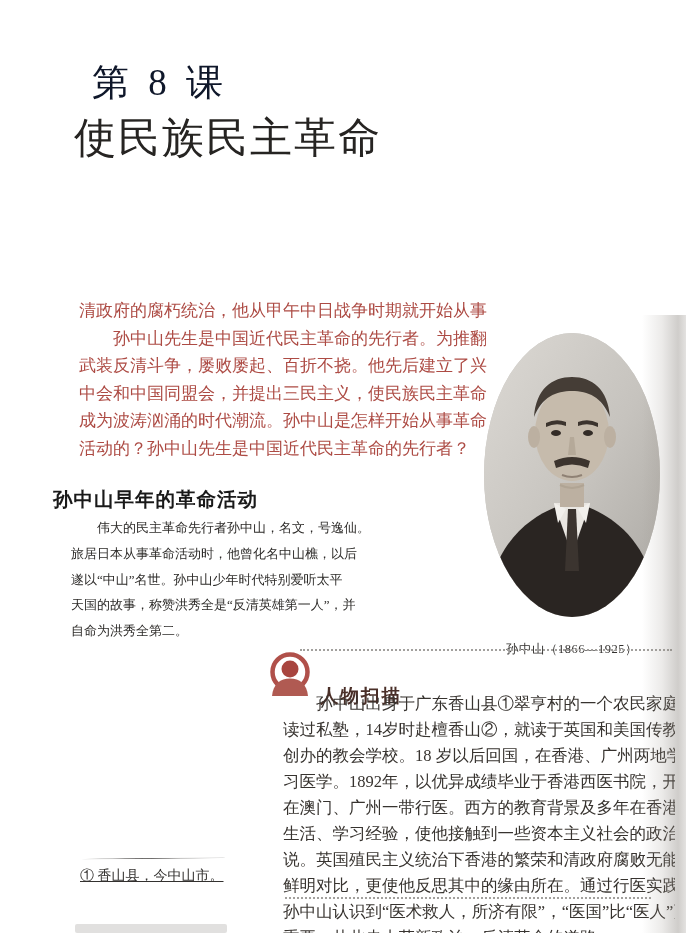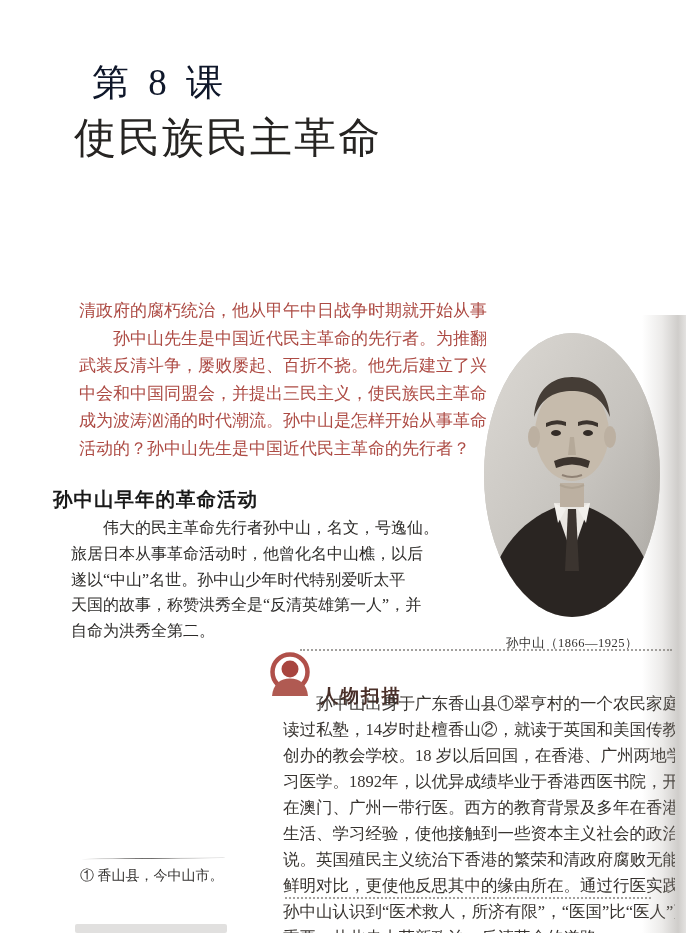--- a/index.html
+++ b/index.html
@@ -31,32 +31,32 @@
 
   
   .section-heading{
     position:absolute;left:53px;top:486px;
     font-family:"Liberation Sans","DejaVu Sans",sans-serif;
     font-size:19.5px;font-weight:bold;color:#191919;letter-spacing:1px;
     white-space:nowrap;
   }
   .body-text{
     position:absolute;left:71px;top:515px;width:404px;
-    font-size:16px;line-height:25.8px;color:#2d2b29;
+    font-size:13px;line-height:25.8px;color:#2d2b29;
   }
   .body-text .line{white-space:nowrap;}
 
   
   .photo-figure{position:absolute;left:484px;top:333px;width:176px;}
   .photo-oval{
     width:176px;height:284px;border-radius:50%;overflow:hidden;display:block;
     background:#c9c6c1;
   }
   .photo-caption{
-    margin-top:18px;text-align:center;font-size:12.5px;color:#33312f;
+    margin-top:24px;text-align:center;font-size:12.5px;color:#33312f;
     white-space:nowrap;letter-spacing:0.5px;
   }
 
   
   .scan-box{position:absolute;left:266px;top:646px;width:410px;}
   .dotted-top{
     position:absolute;left:34px;top:3px;width:372px;height:0;
     border-top:2px dotted #a2a09d;
   }
   .dotted-bottom{
@@ -81,21 +81,21 @@
   
   .footnote-divider{
     position:absolute;left:80px;top:858px;width:146px;height:0;
     border-top:1.5px solid #4d4b49;border-radius:50%;
     transform:rotate(-0.5deg);
   }
   .footnotes{
     position:absolute;left:80px;top:866px;
     font-size:14px;line-height:20.5px;color:#33312f;
   }
-  .footnotes .line{white-space:nowrap;}
+  .footnotes .line{white-space:nowrap;text-decoration:underline;}
 
   
   .right-shadow{
     position:absolute;right:0;top:315px;width:44px;height:618px;
     background:linear-gradient(to right,
       rgba(160,152,144,0) 0%,
       rgba(150,143,135,0.18) 45%,
       rgba(130,124,117,0.38) 82%,
       rgba(165,160,154,0.30) 100%);
     pointer-events:none;

